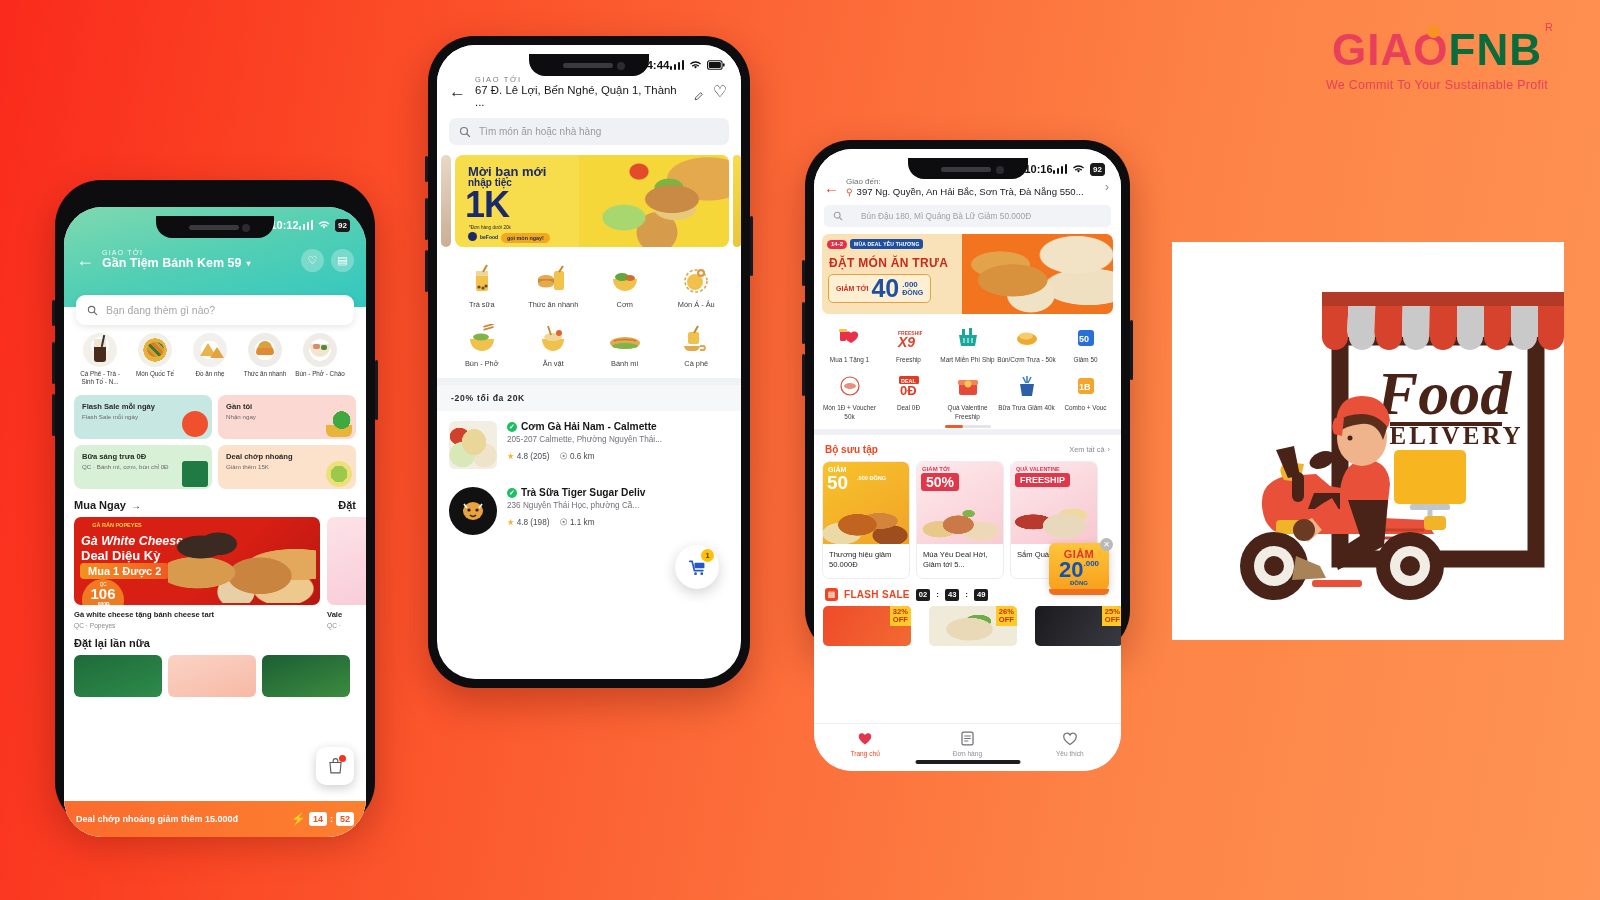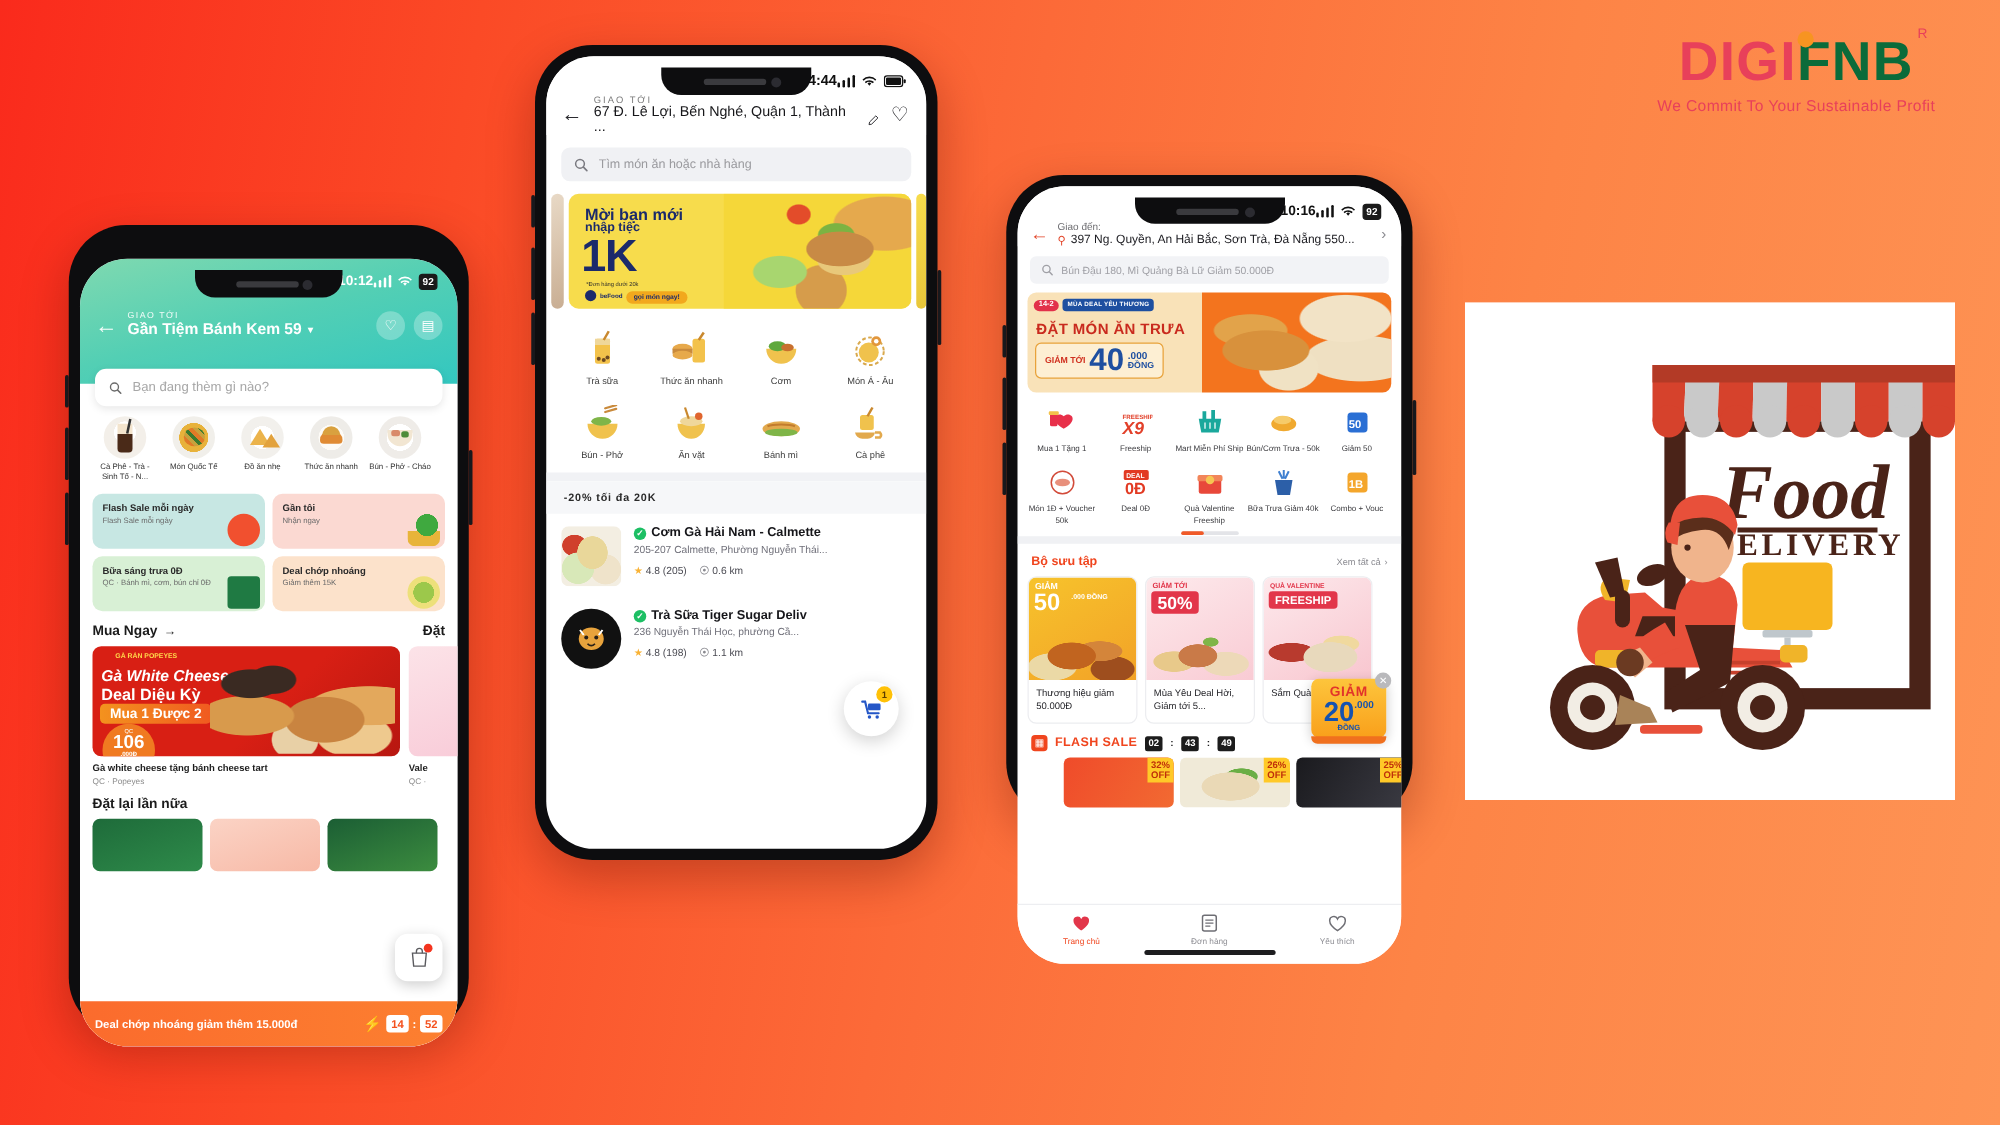--- a/index.html
+++ b/index.html
@@ -106,42 +106,42 @@
   .p2-cartfab { position:absolute; right:22px; bottom:90px; width:44px;height:44px; background:#fff; border-radius:50%; box-shadow:0 4px 14px rgba(0,0,0,.18); display:flex; align-items:center; justify-content:center; z-index:30;}
   .fab-badge { position:absolute; right:5px; top:4px; min-width:13px;height:13px; border-radius:7px; background:#FFC107; color:#5a3c00; font-size:7.5px; font-weight:bold; display:flex;align-items:center;justify-content:center;}
 
   
   #p3 { left:805px; top:140px; width:325px; height:516px;}
   #p3 .screen { left:9px; top:9px; width:307px; height:622px; border-radius:38px;}
   #p3 .notch { width:120px; height:21px; top:9px;}
   .p3-head { padding:28px 12px 0 10px; background:#fff;}
   .p3-lbl { font-size:8px; color:#6e6e72;}
   .p3-addr { font-size:9.6px; color:#1b1b20; display:flex; align-items:center; gap:4px;}
-  .p3-search { margin:8px 10px 0; height:22px; background:#F2F3F6; border-radius:5px; display:flex; align-items:center; gap:6px; padding:0 9px;}
+  .p3-search { margin:8px 10px 0; height:22px; background:#F2F3F6; border-radius:5px; display:flex; align-items:center; gap:18px; padding:0 9px;}
   .p3-search .ph { color:#a0a0a6; font-size:8.3px;}
   .p3-qgrid { display:grid; grid-template-columns:repeat(5,1fr); gap:7px 0; padding:9px 6px 8px;}
   .p3-q { text-align:center;}
   .p3-q .ic { height:30px; display:flex; align-items:center; justify-content:center;}
   .p3-q .nm { font-size:6.4px; color:#3a3a3e; line-height:1.3; margin-top:3px;}
   .p3-sep { height:6px; background:#F0F1F4; position:relative;}
   .scrollpill { position:absolute; left:50%; transform:translateX(-50%); top:-4px; width:46px;height:3px;border-radius:2px; background:#E3E4E8;}
   .scrollpill i { display:block; width:40%; height:100%; border-radius:2px; background:#F05A28;}
   .p3-colhdr { display:flex; align-items:center; justify-content:space-between; padding:9px 11px 6px;}
   .p3-colt { font-size:10px; font-weight:bold; color:#F0451E;}
   .p3-colall { font-size:7.4px; color:#8a8a90; display:flex;align-items:center;gap:3px;}
   .p3-cols { display:flex; gap:6px; padding:0 8px;}
   .p3-col { width:88px; flex:none; border:1px solid #ECEDF0; border-radius:7px; overflow:hidden; background:#fff;}
   .p3-colimg { height:82px; position:relative; overflow:hidden;}
   .p3-colcap { font-size:7.6px; color:#1f1f24; padding:6px 6px 8px; line-height:1.32;}
   .p3-flash { display:flex; align-items:center; gap:6px; padding:9px 11px 5px;}
   .flash-t { font-size:10px; font-weight:bold; color:#F0451E; letter-spacing:.3px;}
   .flash-ic { width:13px;height:13px; background:#F0451E; border-radius:3px; color:#fff; font-size:8px; display:flex;align-items:center;justify-content:center;}
   .cd { background:#1c1c1c; color:#fff; font-size:7.6px; font-weight:bold; border-radius:2px; padding:1.5px 3px;}
   .cdsep { color:#1c1c1c; font-size:8px; font-weight:bold;}
-  .p3-fcards { display:flex; gap:5px; padding:0 9px;margin-left:28px;}
+  .p3-fcards { display:flex; gap:18px; padding:0 9px;}
   .p3-fcard { width:88px; height:40px; flex:none; border-radius:5px; overflow:hidden; position:relative;}
   .offtag { position:absolute; right:0; top:0; background:#FFC928; color:#C0300A; font-size:7.6px; font-weight:bold; padding:2px 3px; line-height:1.05; text-align:center;}
   .p3-nav { position:absolute; left:0; right:0; bottom:0; height:48px; background:#fff; border-top:1px solid #EDEEF1; display:flex; align-items:flex-start; padding-top:6px; z-index:25;}
   .p3-navi { flex:1; text-align:center;}
   .p3-navi .ic { height:17px; display:flex;align-items:center;justify-content:center;}
   .p3-navi .nm { font-size:6.6px; color:#8e8e94; margin-top:3px;}
   .p3-navi.on .nm { color:#F0451E;}
   .homeind { position:absolute; left:50%; transform:translateX(-50%); bottom:7px; width:105px;height:4px;border-radius:3px; background:#1d1d1f; z-index:30;}
   .p3-popup { position:absolute; right:12px; bottom:176px; width:60px; z-index:32;}
   .pp-body { background:linear-gradient(180deg,#FDC53C,#F9A01B); border-radius:6px; padding:5px 4px 4px; text-align:center; box-shadow:0 3px 9px rgba(0,0,0,.2);}
@@ -156,21 +156,21 @@
 
   
   .star { color:#F9B234;}
   .pin { color:#8a8a90;}
 </style>
 </head>
 <body>
 
 <div id="logo">
   <div class="logo-word">
-    <span class="lg-digi">DIGI</span><span class="lg-fnb">FNB</span>
+    <span class="lg-digi">GIAO</span><span class="lg-fnb">FNB</span>
     <span class="lg-dot"></span>
     <span class="lg-r">R</span>
   </div>
   <div class="logo-tag">We Commit To Your Sustainable Profit</div>
 </div>
 
 <div class="phone" id="p1">
   <div class="sidebtn" style="left:-3px;top:120px;height:26px;"></div>
   <div class="sidebtn" style="left:-3px;top:162px;height:42px;"></div>
   <div class="sidebtn" style="left:-3px;top:214px;height:42px;"></div>

